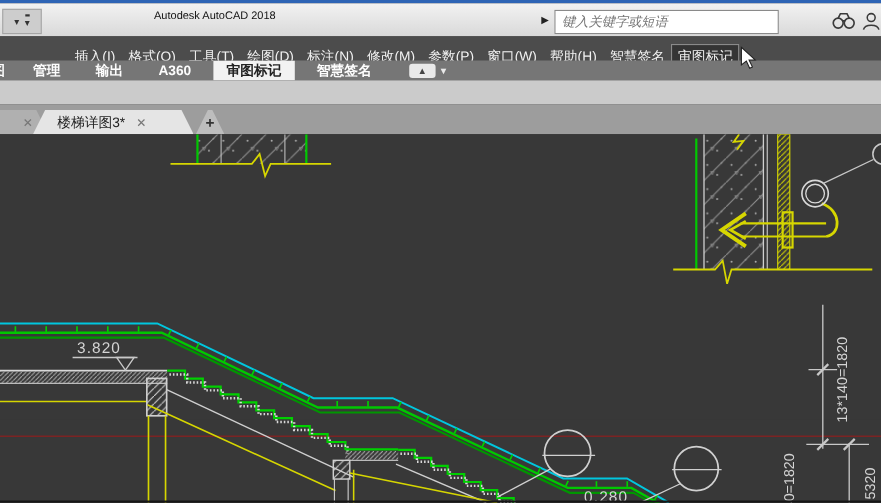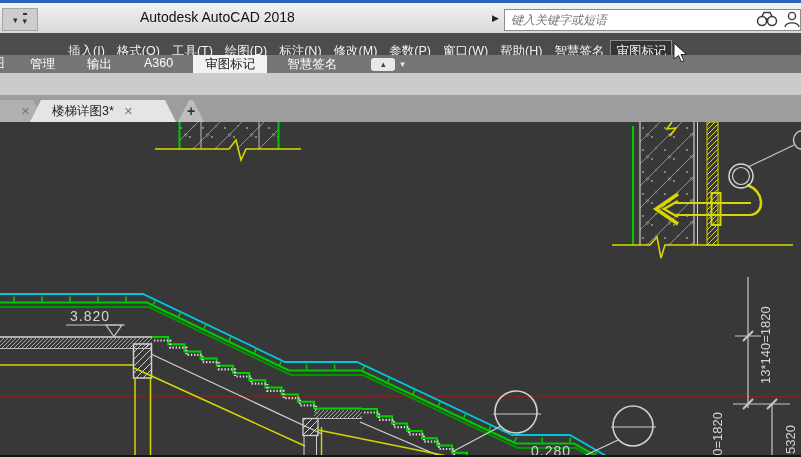--- a/index.html
+++ b/index.html
@@ -8,40 +8,40 @@
 
   
   .win-accent { position:absolute; left:0; top:0; width:801px; height:3px; background:#2e64b5; }
   .titlebar { position:absolute; left:0; top:3px; width:801px; height:30px;
     background:linear-gradient(#f2f2f2,#d9d9d9); }
   .qa-btn { position:absolute; left:2px; top:5px; width:36px; height:23px;
     background:#cdcdcd; border:1px solid #a5a5a5; display:flex; align-items:center;
     justify-content:center; gap:5px; color:#333; font-size:9px; }
   .qa-caret2 { border-top:2px solid #333; padding-top:1px; }
   .title-text { position:absolute; left:140px; top:6px; display:flex; gap:21px;
-    font-size:14px; color:#111; white-space:nowrap; }
+    font-size:10px; color:#111; white-space:nowrap; }
   .search-expand { position:absolute; left:492px; top:10px; font-size:9px; color:#222; }
-  .search-box { position:absolute; left:504px; top:6px; width:297px; height:22px;
+  .search-box { position:absolute; left:504px; top:6px; width:204px; height:22px;
     background:#fff; border:1px solid #8a8a8a; }
   .search-box input { width:100%; height:100%; border:none; outline:none;
     font-style:italic; font-size:12px; color:#555; padding:0 6px; background:transparent;
     font-family:"Liberation Sans", sans-serif; }
   .tb-icon { position:absolute; top:7px; }
 
   
   .menubar { position:absolute; left:0; top:33px; width:801px; height:36px;
     background:#4c4c4c; display:flex; align-items:center; padding-left:62px;
     font-size:12.5px; color:#f2f2f2; white-space:nowrap; }
   .menu-item { padding:3px 6px; }
   .menu-item.active { background:#343434; border:1px solid #8a8a8a; padding:2px 5px; }
 
   
   .ribbonbar { position:absolute; left:0; top:55px; width:801px; height:18px;
-    background:#767676; display:flex; padding-left:0;
-    font-size:12.5px; color:#fdfdfd; white-space:nowrap; overflow:hidden; }
+    background:#767676; display:flex; align-items:center; padding-left:0;
+    font-size:12.5px; color:#fdfdfd; white-space:nowrap; overflow:hidden;font-weight:bold; }
   .ribbon-partial { margin-left:-8px; width:18px; overflow:hidden; }
   .ribbon-tab { padding:1px 12px; margin-left:8px; }
   .ribbon-tab.active { background:#f2f2f2; color:#222; }
   .ribbon-collapse { display:flex; align-items:center; gap:5px; margin-left:22px; }
   .collapse-pill { width:24px; height:13px; background:#e9e9e9; border-radius:3px;
     color:#444; font-size:9px; display:flex; align-items:center; justify-content:center; }
   .collapse-caret { color:#e9e9e9; font-size:9px; }
 
   .ribbon-strip { position:absolute; left:0; top:73px; width:801px; height:22px; background:#cbcbcb; }
 

